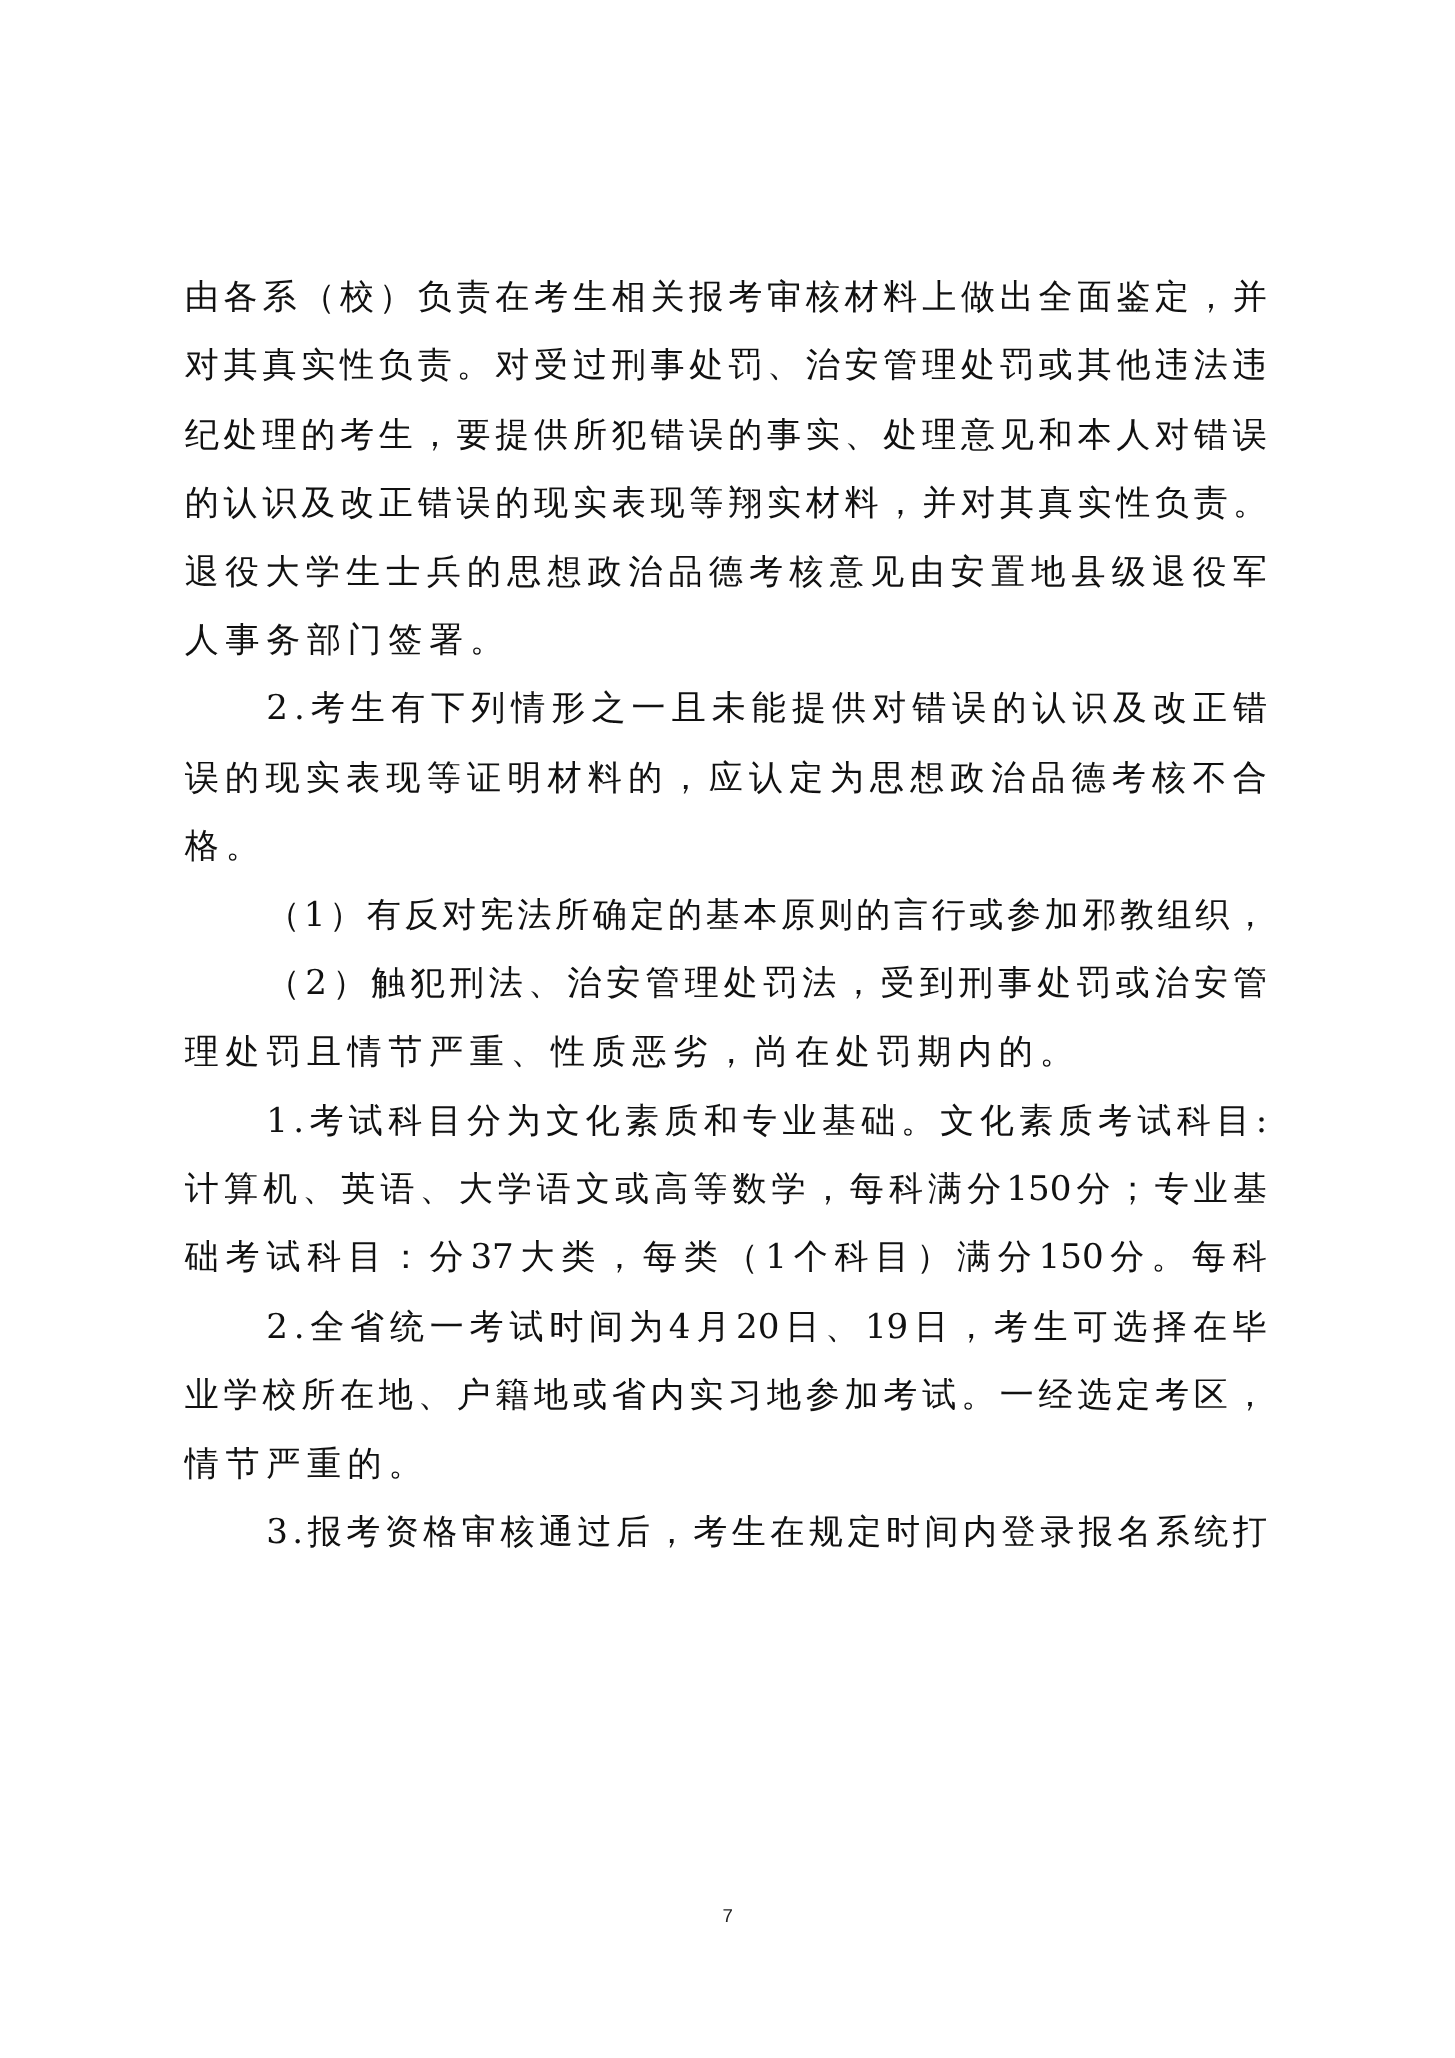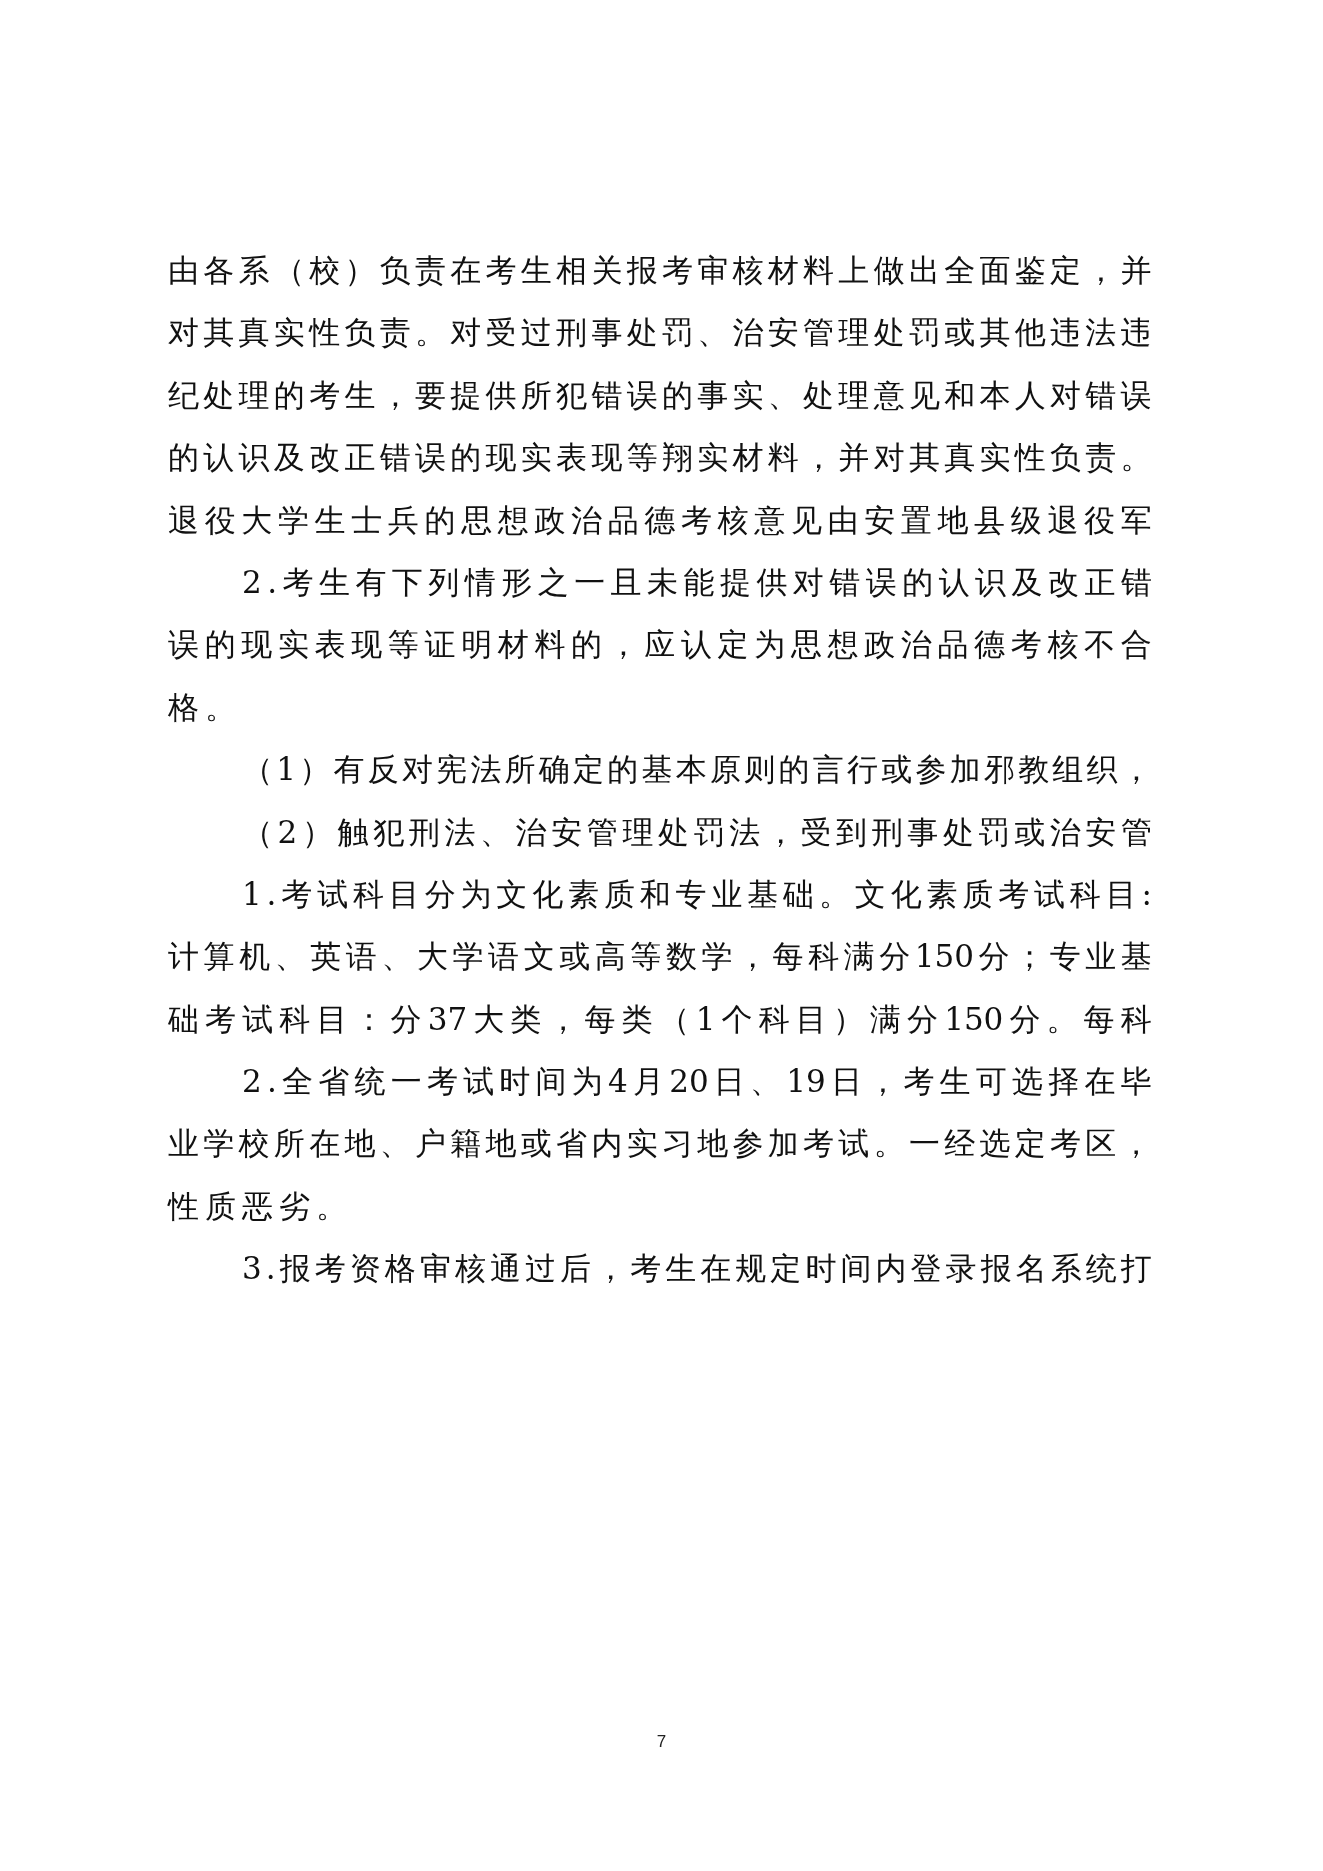--- a/index.html
+++ b/index.html
@@ -178,20 +178,21 @@
           <span>安</span>
           <span>置</span>
           <span>地</span>
           <span>县</span>
           <span>级</span>
           <span>退</span>
           <span>役</span>
           <span>军</span>
         </div>
       </div>
+    <div class="line short">人事务部门签署。</div>
     <div class="line indent">
         <div style="display: flex; justify-content: space-between; width: 100%;">
           <span>2</span>
           <span>.</span>
           <span>考</span>
           <span>生</span>
           <span>有</span>
           <span>下</span>
           <span>列</span>
           <span>情</span>
@@ -301,20 +302,21 @@
           <span>刑</span>
           <span>事</span>
           <span>处</span>
           <span>罚</span>
           <span>或</span>
           <span>治</span>
           <span>安</span>
           <span>管</span>
         </div>
       </div>
+    <div class="line short">理处罚且情节严重、性质恶劣，尚在处罚期内的。</div>
     <div class="line indent">
         <div style="display: flex; justify-content: space-between; width: 100%;">
           <span>1</span>
           <span>.</span>
           <span>考</span>
           <span>试</span>
           <span>科</span>
           <span>目</span>
           <span>分</span>
           <span>为</span>
@@ -455,21 +457,21 @@
           <span>。</span>
           <span>一</span>
           <span>经</span>
           <span>选</span>
           <span>定</span>
           <span>考</span>
           <span>区</span>
           <span>，</span>
         </div>
       </div>
-    <div class="line short">性质恶劣。</div>
+    <div class="line short">情节严重的。</div>
     <div class="line indent">
         <div style="display: flex; justify-content: space-between; width: 100%;">
           <span>3</span>
           <span>.</span>
           <span>报</span>
           <span>考</span>
           <span>资</span>
           <span>格</span>
           <span>审</span>
           <span>核</span>

